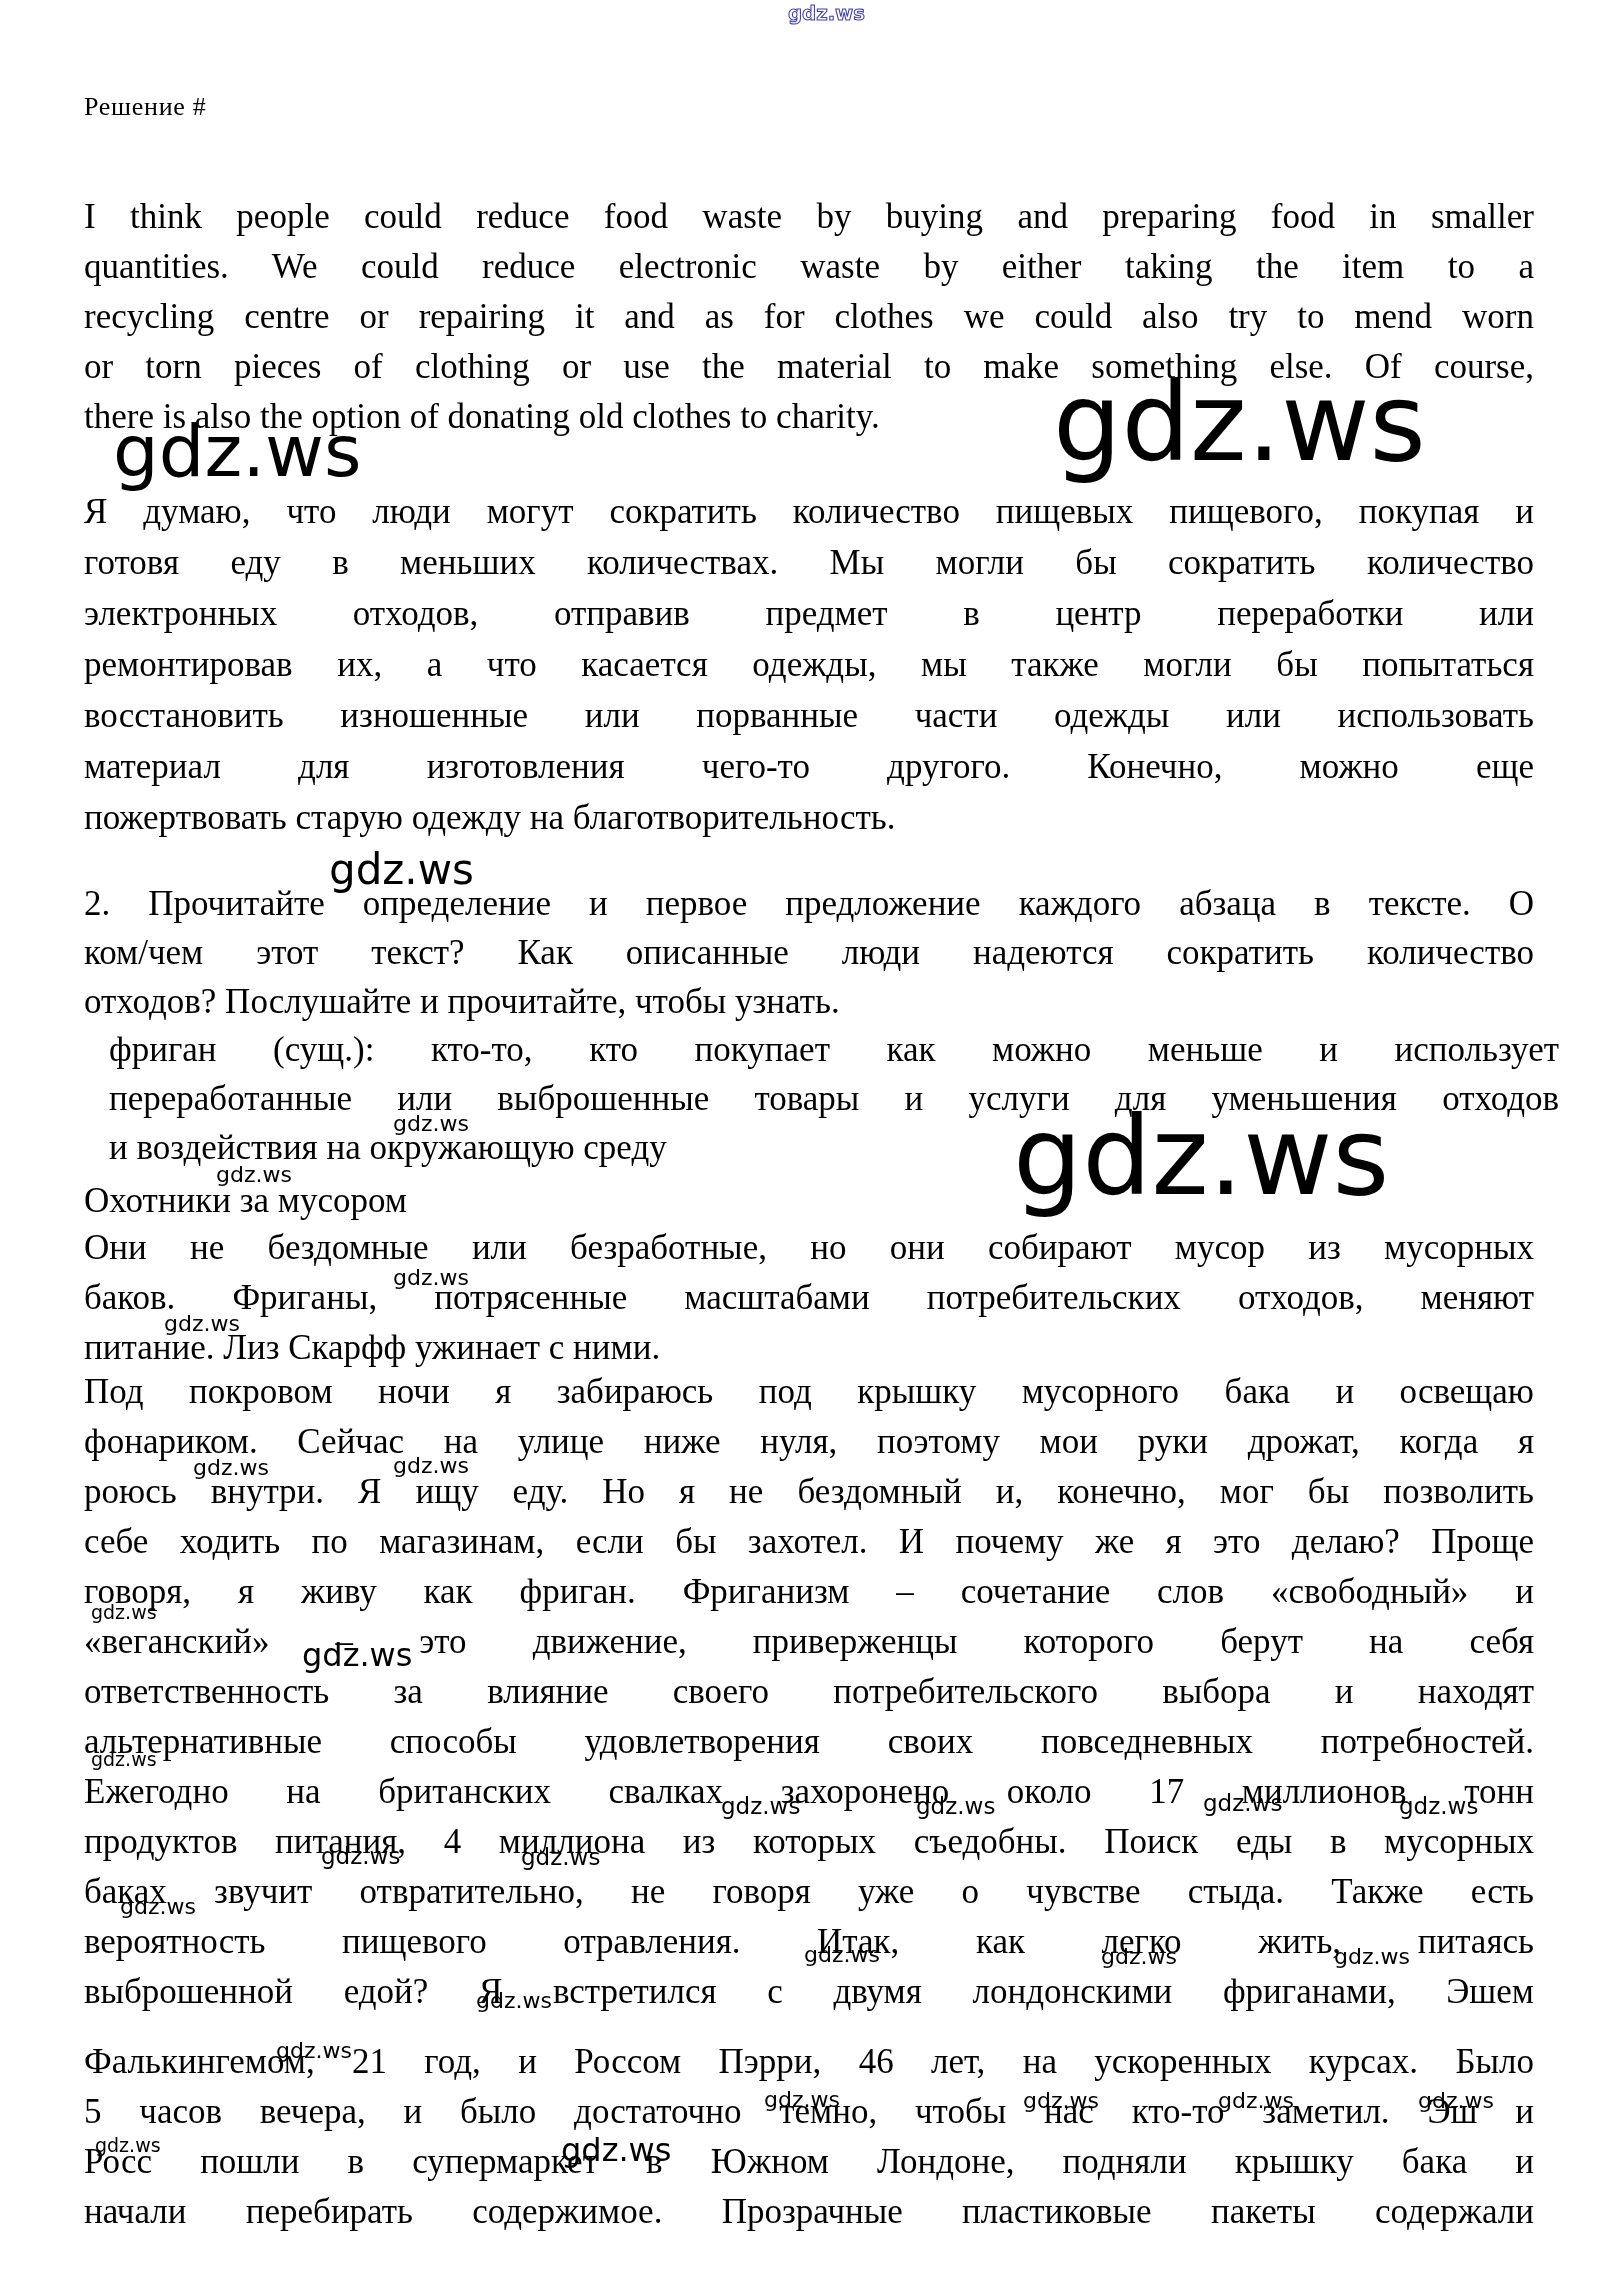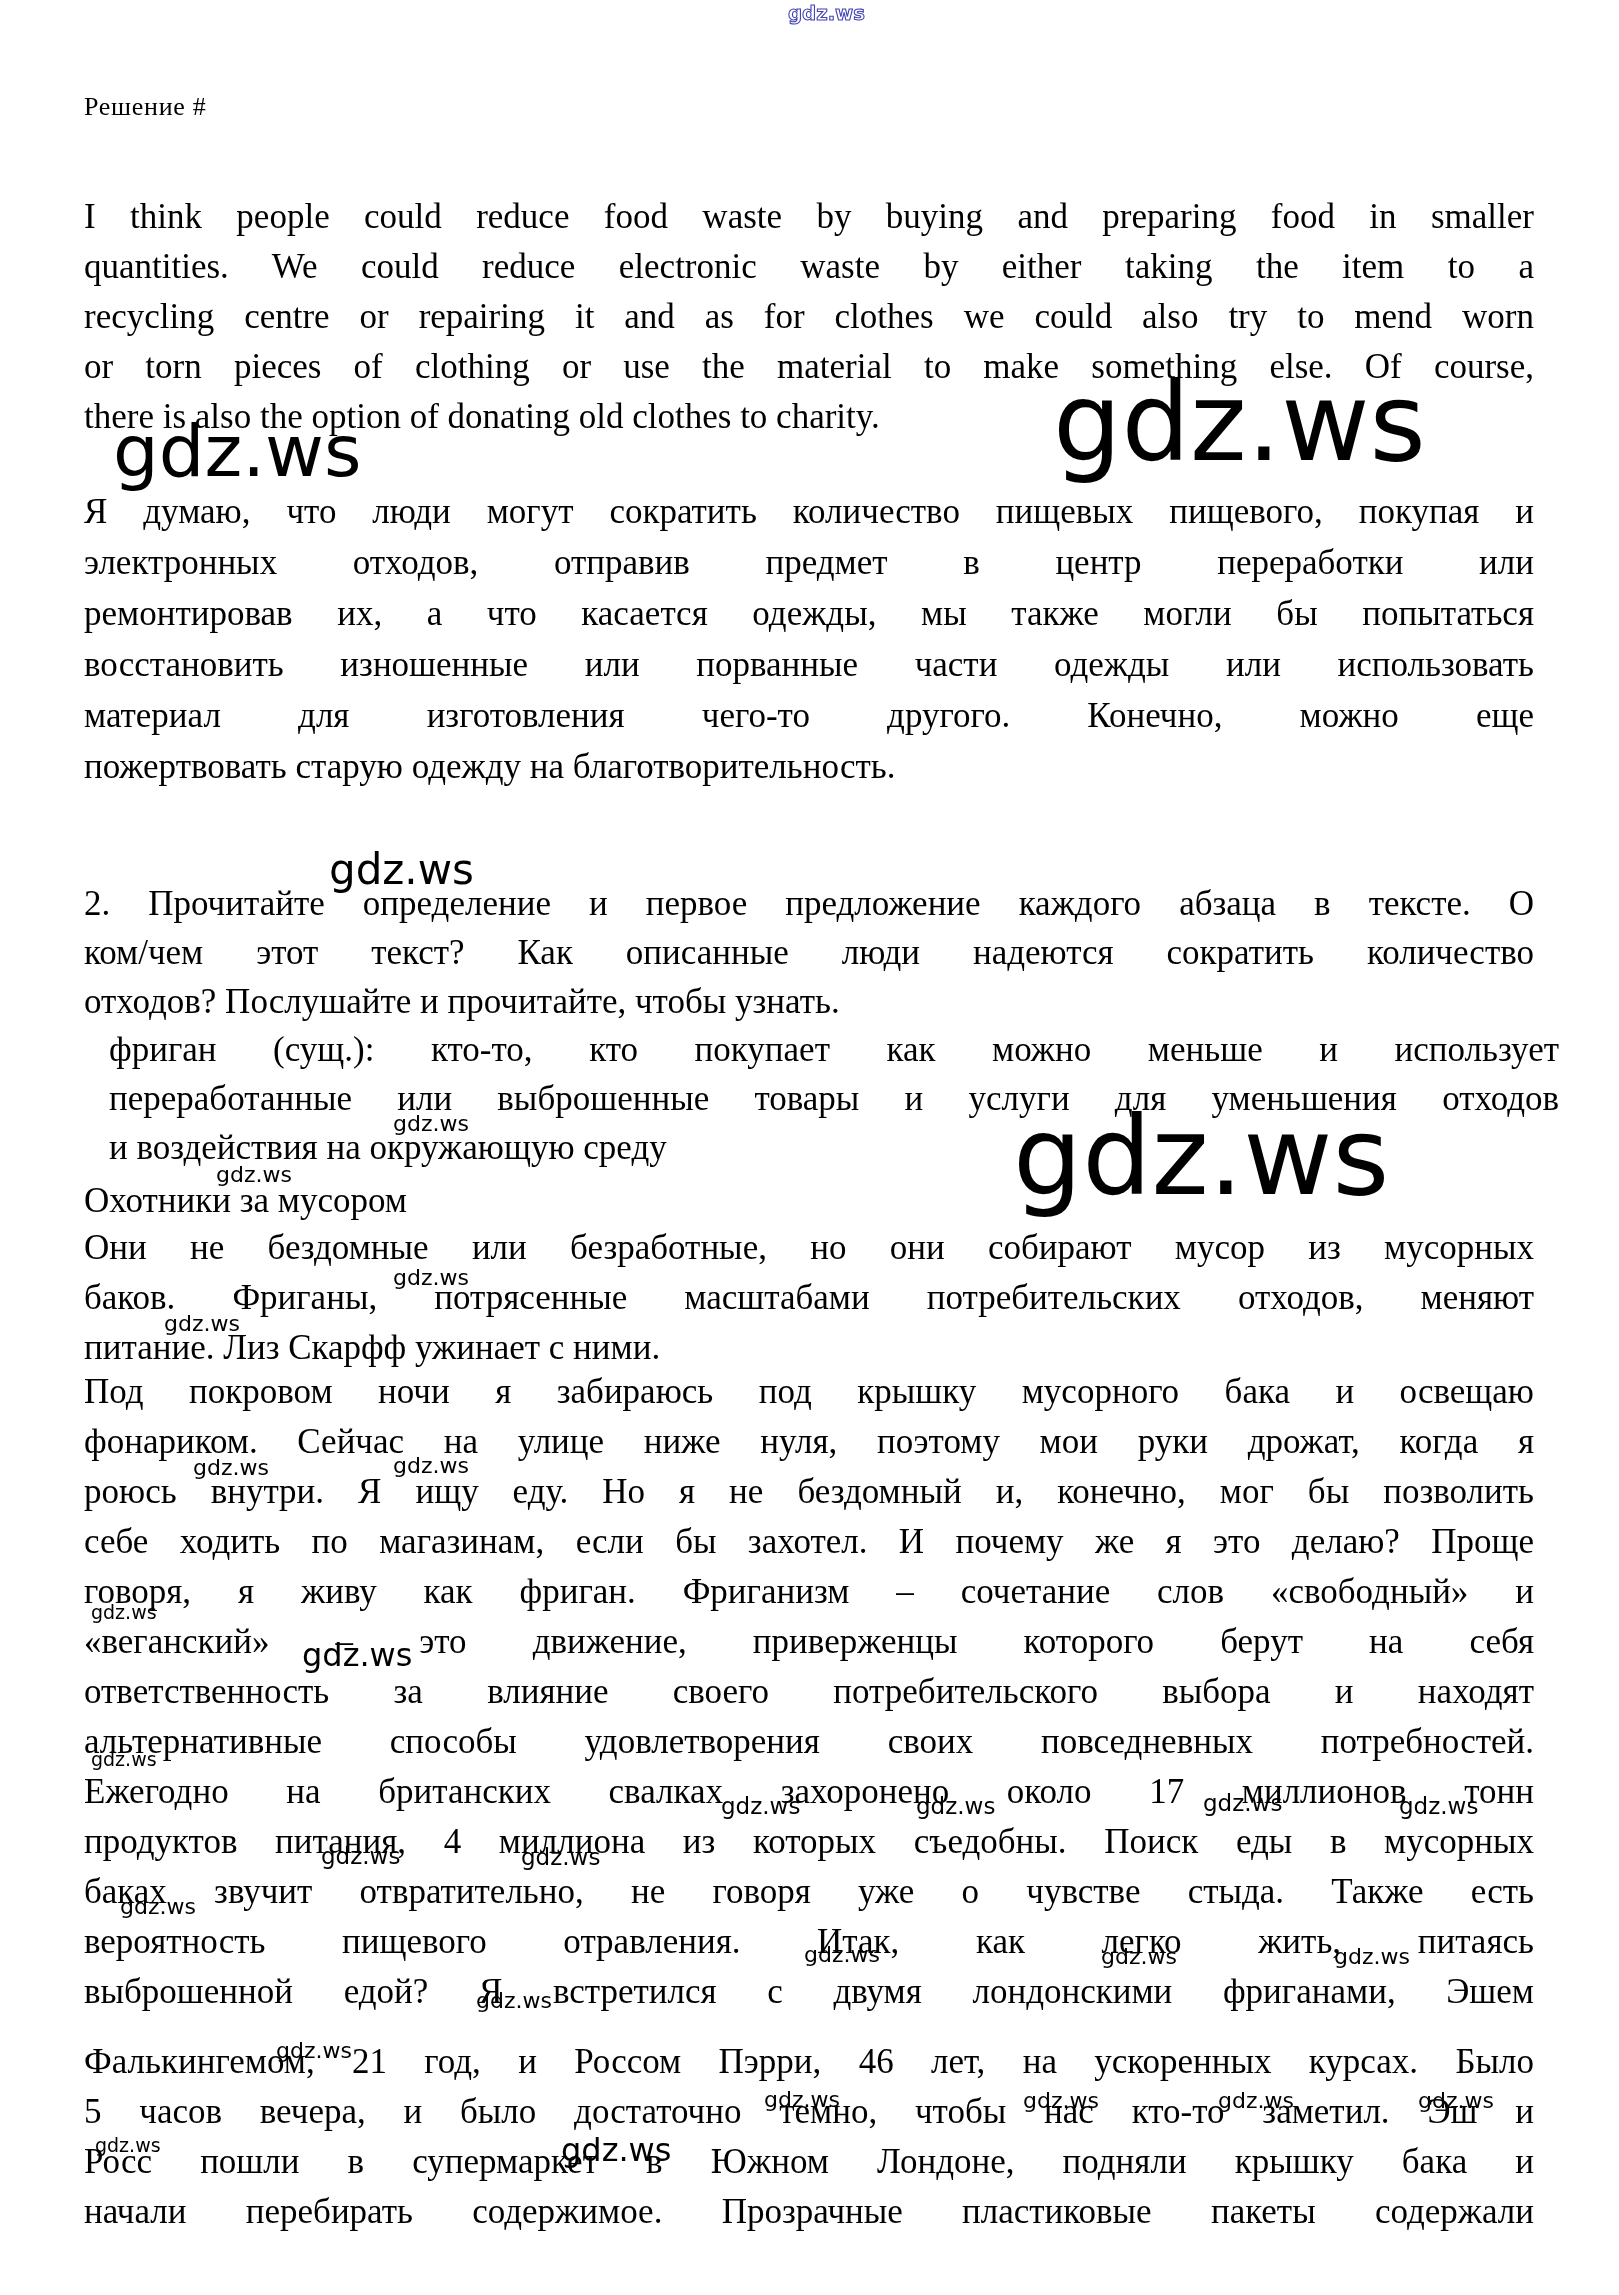--- a/index.html
+++ b/index.html
@@ -64,20 +64,21 @@
   <div id="content">
       <div class="para" style="top: 192px;">
         <div class="line" style="line-height: 50px; height: 50px;">I think people could reduce food waste by buying and preparing food in smaller</div>
         <div class="line" style="line-height: 50px; height: 50px;">quantities. We could reduce electronic waste by either taking the item to a</div>
         <div class="line" style="line-height: 50px; height: 50px;">recycling centre or repairing it and as for clothes we could also try to mend worn</div>
         <div class="line" style="line-height: 50px; height: 50px;">or torn pieces of clothing or use the material to make something else. Of course,</div>
         <div class="line unjust" style="line-height: 50px; height: 50px;">there is also the option of donating old clothes to charity.</div>
       </div>
       <div class="para" style="top: 486px;">
         <div class="line" style="line-height: 51px; height: 51px;">Я думаю, что люди могут сократить количество пищевых пищевого, покупая и</div>
+        <div class="line" style="line-height: 51px; height: 51px;">готовя еду в меньших количествах. Мы могли бы сократить количество</div>
         <div class="line" style="line-height: 51px; height: 51px;">электронных отходов, отправив предмет в центр переработки или</div>
         <div class="line" style="line-height: 51px; height: 51px;">ремонтировав их, а что касается одежды, мы также могли бы попытаться</div>
         <div class="line" style="line-height: 51px; height: 51px;">восстановить изношенные или порванные части одежды или использовать</div>
         <div class="line" style="line-height: 51px; height: 51px;">материал для изготовления чего-то другого. Конечно, можно еще</div>
         <div class="line unjust" style="line-height: 51px; height: 51px;">пожертвовать старую одежду на благотворительность.</div>
       </div>
       <div class="para" style="top: 879px;">
         <div class="line" style="line-height: 49px; height: 49px;">2. Прочитайте определение и первое предложение каждого абзаца в тексте. О</div>
         <div class="line" style="line-height: 49px; height: 49px;">ком/чем этот текст? Как описанные люди надеются сократить количество</div>
         <div class="line unjust" style="line-height: 49px; height: 49px;">отходов? Послушайте и прочитайте, чтобы узнать.</div>

